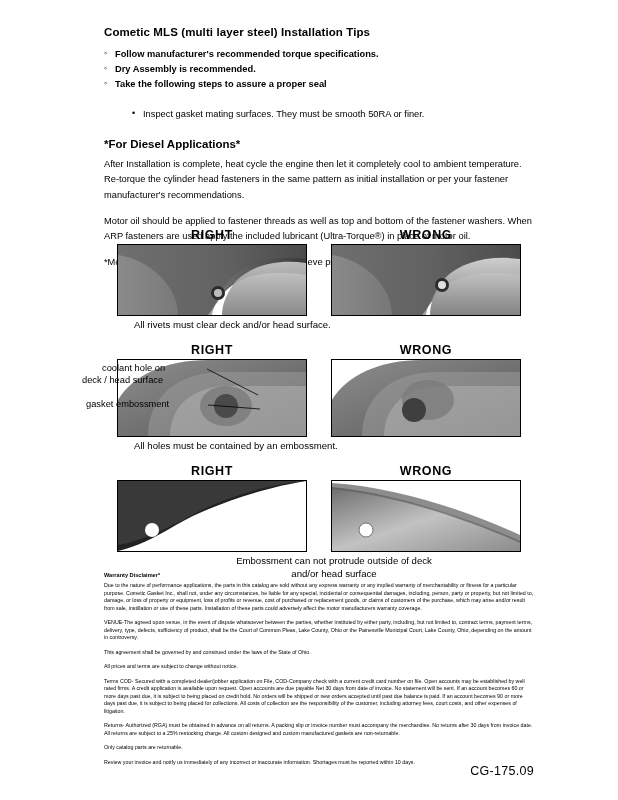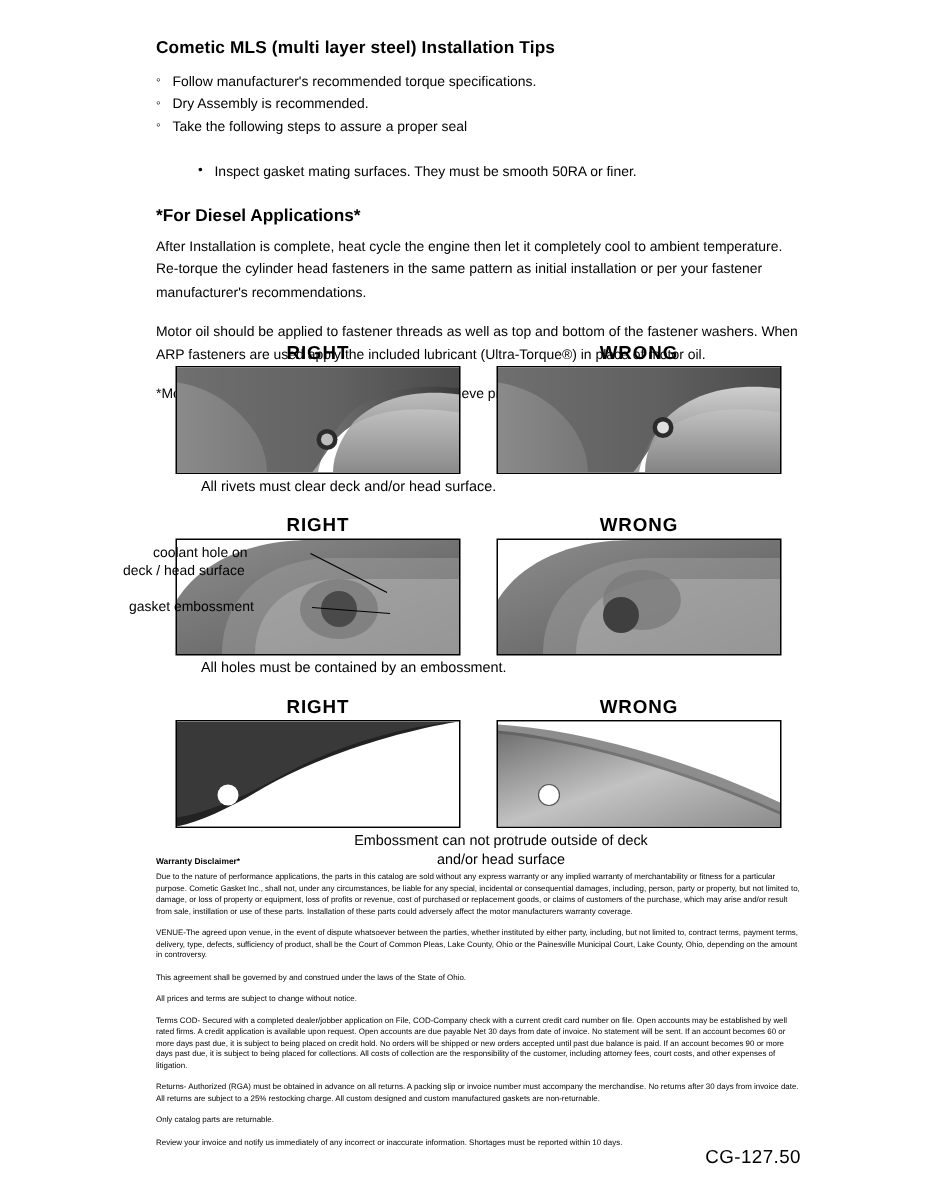--- a/index.html
+++ b/index.html
@@ -31,20 +31,21 @@
   h1.title {
     font-size: 11.5px;
     font-weight: bold;
     margin: 0 0 9px 0;
     letter-spacing: 0.1px;
   }
   ul.bullets {
     list-style: none;
     margin: 0;
     padding: 0;
+    font-weight: bold;
   }
   ul.bullets > li {
     font-size: 9.3px;
     line-height: 1.62;
     position: relative;
     padding-left: 11px;
   }
   ul.bullets > li::before {
     content: "\25E6";
     position: absolute;
@@ -347,15 +348,15 @@
     <p>Due to the nature of performance applications, the parts in this catalog are sold without any express warranty or any implied warranty of merchantability or fitness for a particular purpose.  Cometic Gasket Inc., shall not, under any circumstances, be liable for any special, incidental or consequential damages, including, person, party or property, but not limited to, damage, or loss of property or equipment, loss of profits or revenue, cost of purchased or replacement goods, or claims of customers of the purchase, which may arise and/or result from sale, instillation or use of these parts.  Installation of these parts could adversely affect the motor manufacturers warranty coverage.</p>
     <p>VENUE-The agreed upon venue, in the event of dispute whatsoever between the parties, whether instituted by either party, including, but not limited to, contract terms, payment terms, delivery, type, defects, sufficiency of product, shall be the Court of Common Pleas, Lake County, Ohio or the Painesville Municipal Court, Lake County, Ohio, depending on the amount in controversy.</p>
     <p>This agreement shall be governed by and construed under the laws of the State of Ohio.</p>
     <p>All prices and terms are subject to change without notice.</p>
     <p>Terms COD- Secured with a completed dealer/jobber application on File, COD-Company check with a current credit card number on file.  Open accounts may be established by well rated firms.  A credit application is available upon request.  Open accounts are due payable Net 30 days from date of invoice.  No statement will be sent.  If an account becomes 60 or more days past due, it is subject to being placed on credit hold.  No orders will be shipped or new orders accepted until past due balance is paid.  If an account becomes 90 or more days past due, it is subject to being placed for collections.  All costs of collection are the responsibility of the customer, including attorney fees, court costs, and other expenses of litigation.</p>
     <p>Returns- Authorized (RGA) must be obtained in advance on all returns.  A packing slip or invoice number must accompany the merchandise.  No returns after 30 days from invoice date.  All returns are subject to a 25% restocking charge.  All custom designed and custom manufactured gaskets are non-returnable.</p>
     <p>Only catalog parts are returnable.</p>
     <p>Review your invoice and notify us immediately of any incorrect or inaccurate information.  Shortages must be reported within 10 days.</p>
   </div>
 
-  <div class="docnum">CG-127.50</div>
+  <div class="docnum">CG-175.09</div>
 
 </div>
 
 </body></html>

